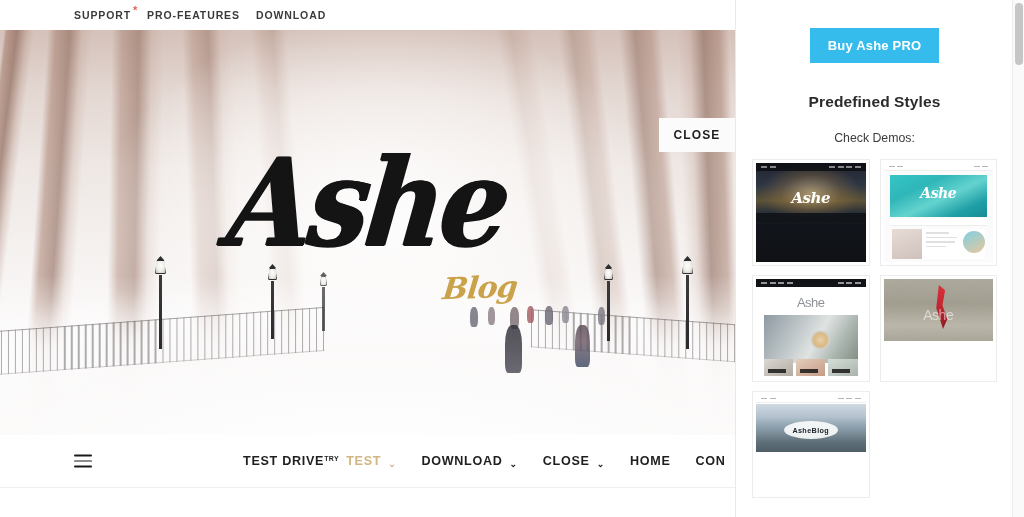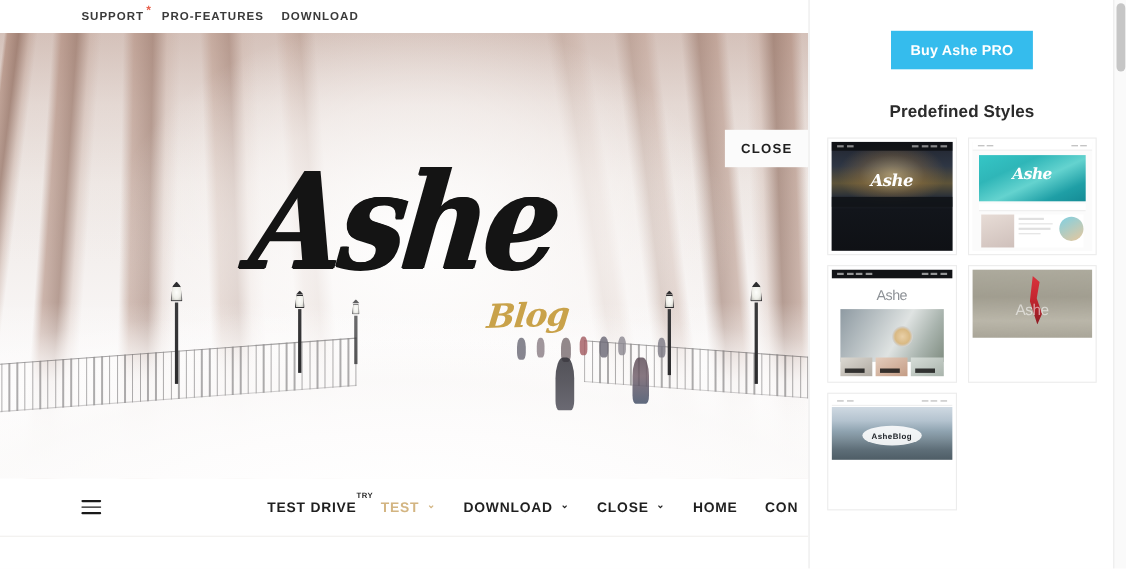--- a/index.html
+++ b/index.html
@@ -236,21 +236,21 @@
     position: absolute;
     left: 243px;
     top: 50%;
     transform: translateY(-50%);
     display: flex;
     align-items: center;
     white-space: nowrap;
   }
   .navitem {
     display: flex;
-    align-items: flex-start;
+    align-items: flex-end;
     font-size: 12.6px;
     font-weight: bold;
     letter-spacing: 0.7px;
     color: #1f1f1f;
     text-decoration: none;
     margin-right: 25px;
     cursor: pointer;
     position: relative;
   }
   .navitem.active { color: #d3b582; }
@@ -602,20 +602,21 @@
   </div>
 
   <div id="panel">
     <div id="panel-inner">
 
       <button id="buy-button">Buy Ashe PRO</button>
 
       <div id="panel-heading">Predefined Styles</div>
 
 
+      <div id="check-demos">Check Demos:</div>
 
       <div id="demo-grid">
 
         <div class="demo-card c1">
           <div class="demo-shot">
             <div class="mini-bar">
               <div class="mini-dots">
                   <i></i>
                   <i></i>
                 </div>

